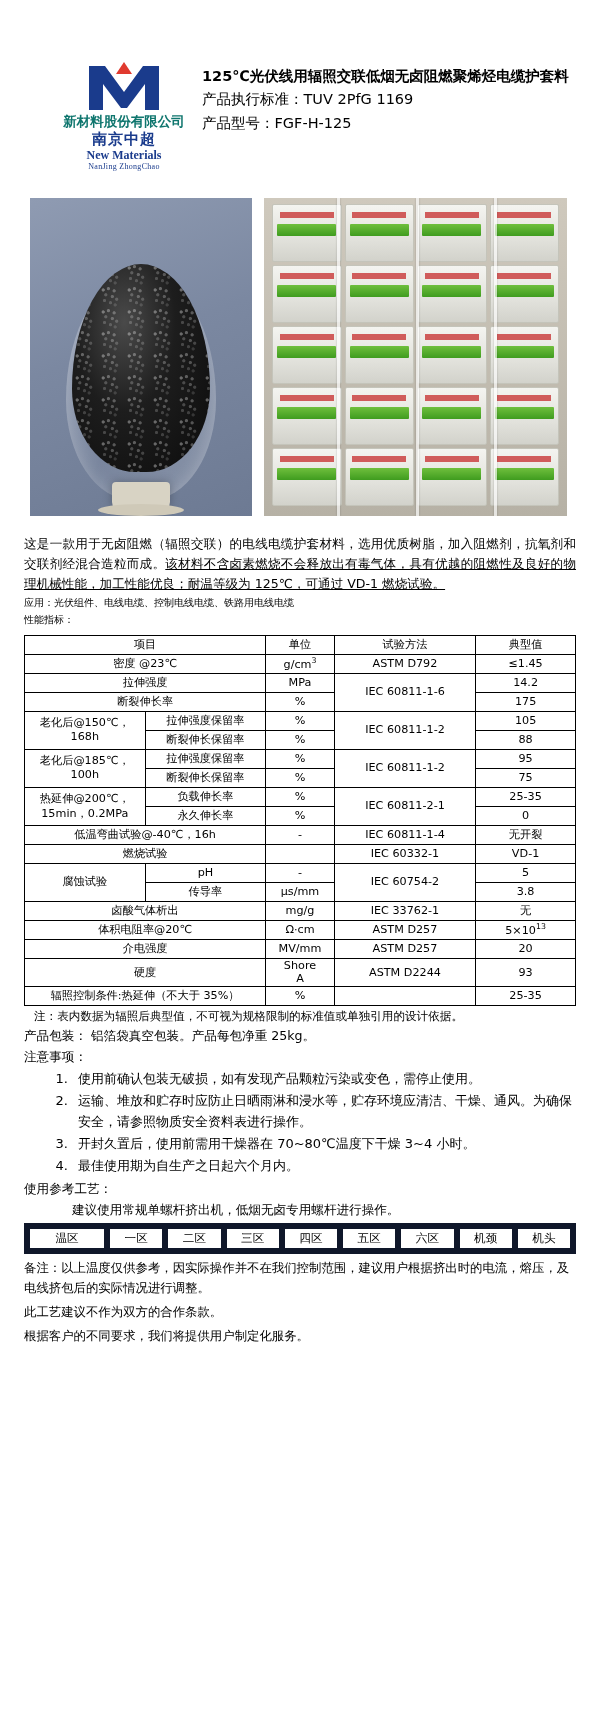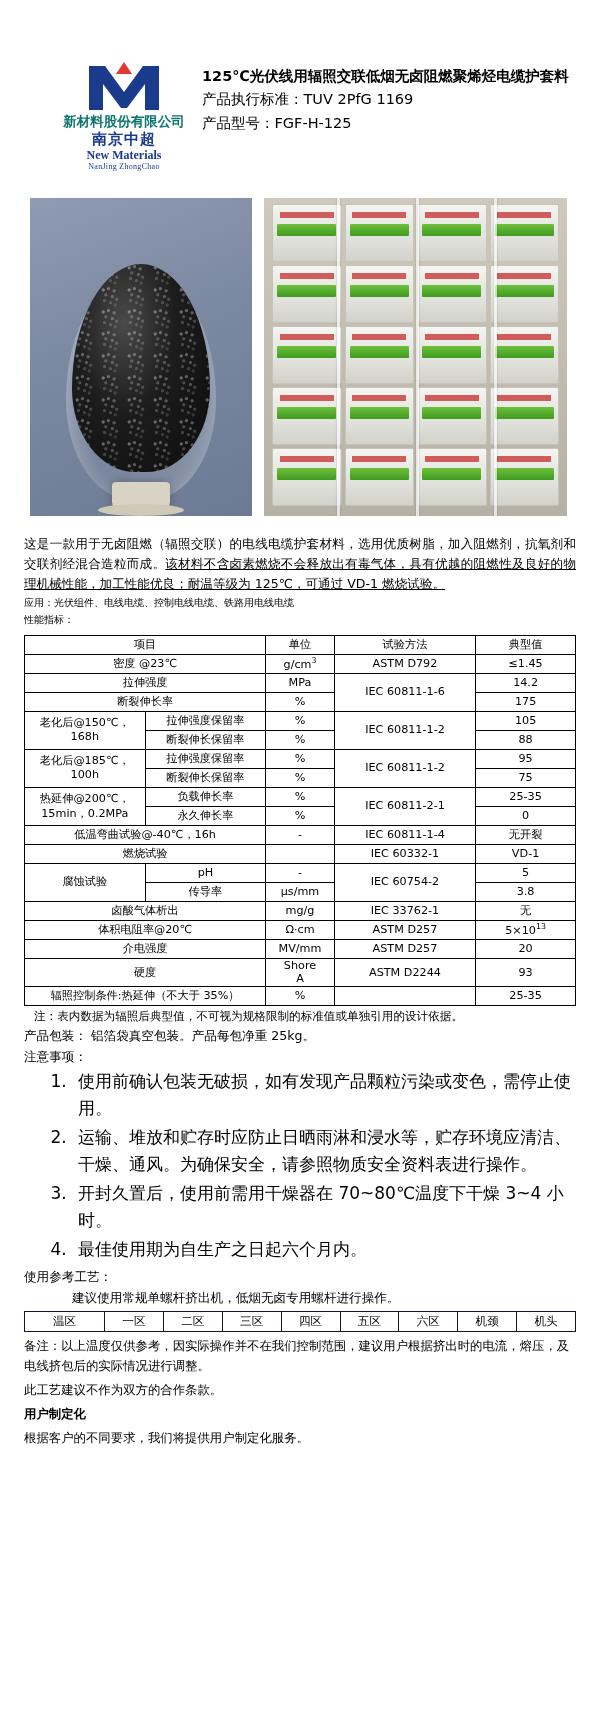--- a/index.html
+++ b/index.html
@@ -145,28 +145,28 @@
   .col-method { width:136px;margin-left:8px; }
   .col-value { width:96px; }
 
   .note {
     font-family:"DejaVu Sans", sans-serif; font-size:11.6px;
     padding:2px 6px 0 16px; line-height:1.5;
   }
   .pack { font-family:"DejaVu Sans", sans-serif; font-size:12.6px; padding:2px 6px 0 6px; }
   .caution-title { font-family:"DejaVu Sans", sans-serif; font-size:12.6px; padding:4px 6px 0 6px; }
   ol.caution {
-    font-family:"DejaVu Sans", sans-serif; font-size:17px;
+    font-family:"DejaVu Sans", sans-serif; font-size:13px;
     margin:2px 4px 0 0; padding-left:54px; line-height:1.62;
   }
   ol.caution li { padding-left:6px; margin-bottom:1px; }
 
   .temp-table { width:552px; margin:4px auto 0 auto; font-size:11.6px; }
   .temp-table td {
-    border:1px solid #0f172a; text-align:center; padding:2px 2px; height:20px;
+    border:6px solid #0f172a; text-align:center; padding:2px 2px; height:20px;
   }
   .temp-head td { font-weight:normal; }
 
   .tail { font-family:"DejaVu Sans", sans-serif; font-size:12.4px; padding:4px 6px 0 6px; line-height:1.62; }
   sup { font-size:.7em; }
 </style>
 </head>
 <body>
 
 <div class="page">
@@ -448,16 +448,15 @@
       <td>五区</td>
       <td>六区</td>
       <td>机颈</td>
       <td>机头</td>
     </tr>
   </tbody>
     </table>
 
   <div class="tail">备注：以上温度仅供参考，因实际操作并不在我们控制范围，建议用户根据挤出时的电流，熔压，及电线挤包后的实际情况进行调整。</div>
   <div class="tail">此工艺建议不作为双方的合作条款。</div>
-  <div class="tail bold">用户制定化</div>
   <div class="tail">根据客户的不同要求，我们将提供用户制定化服务。</div>
 
 </div>
 
 </body></html>

